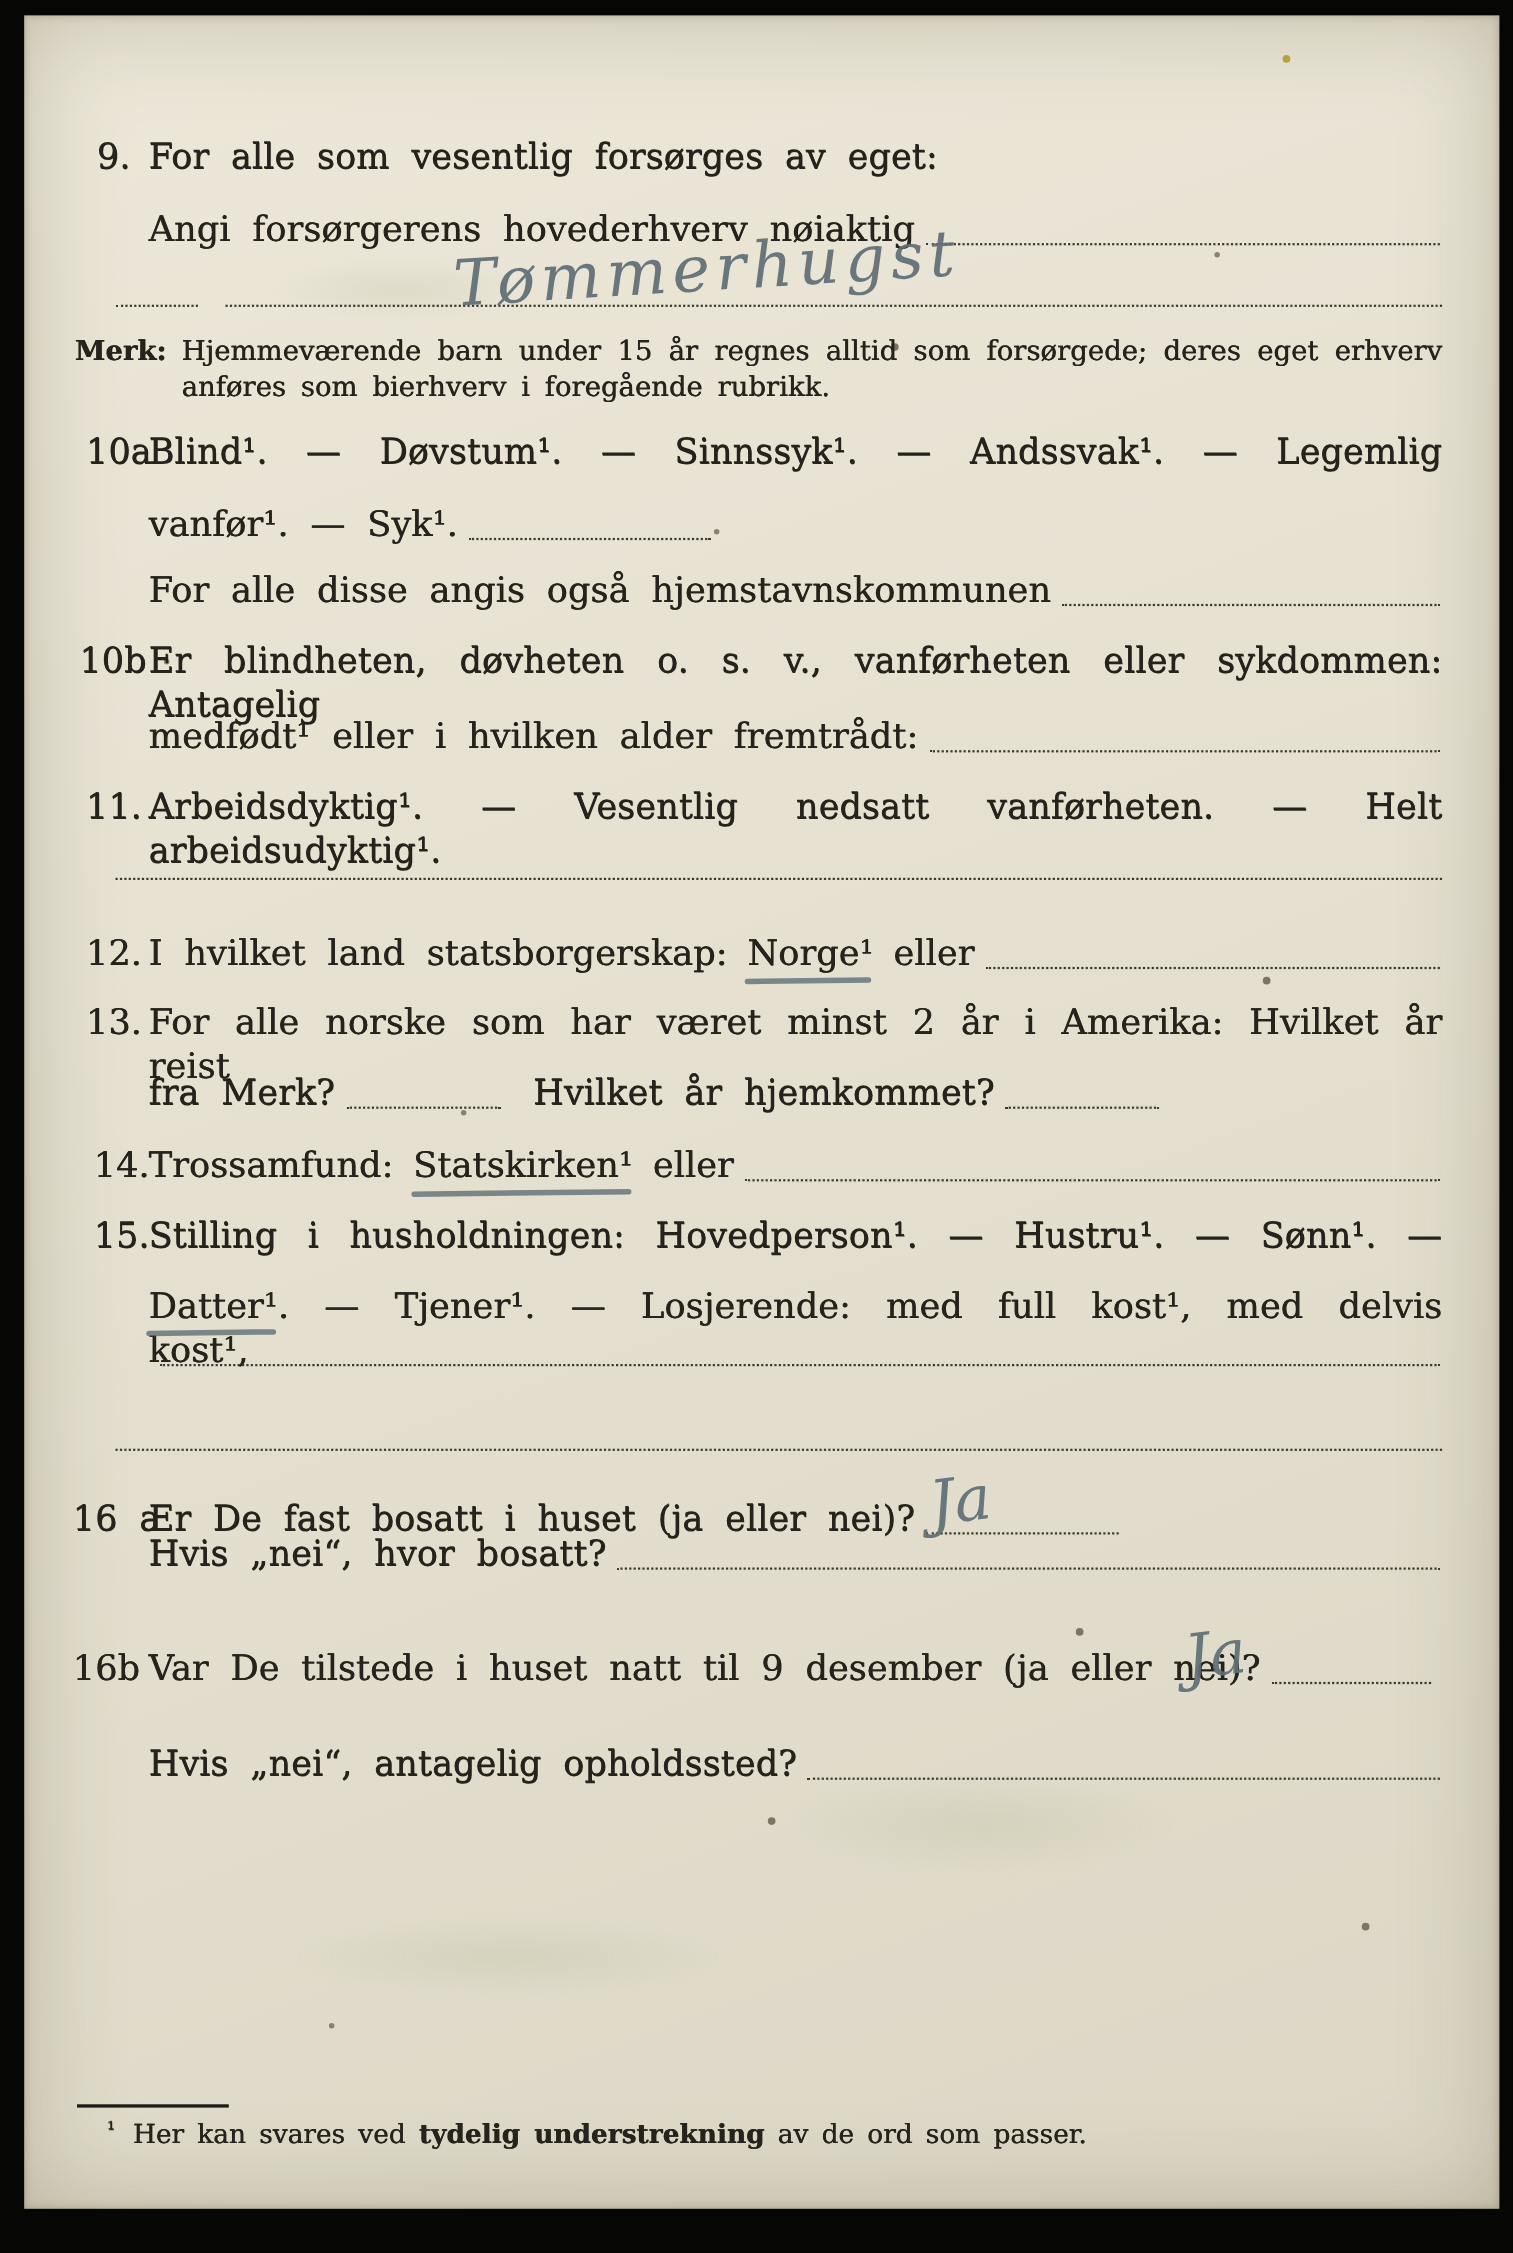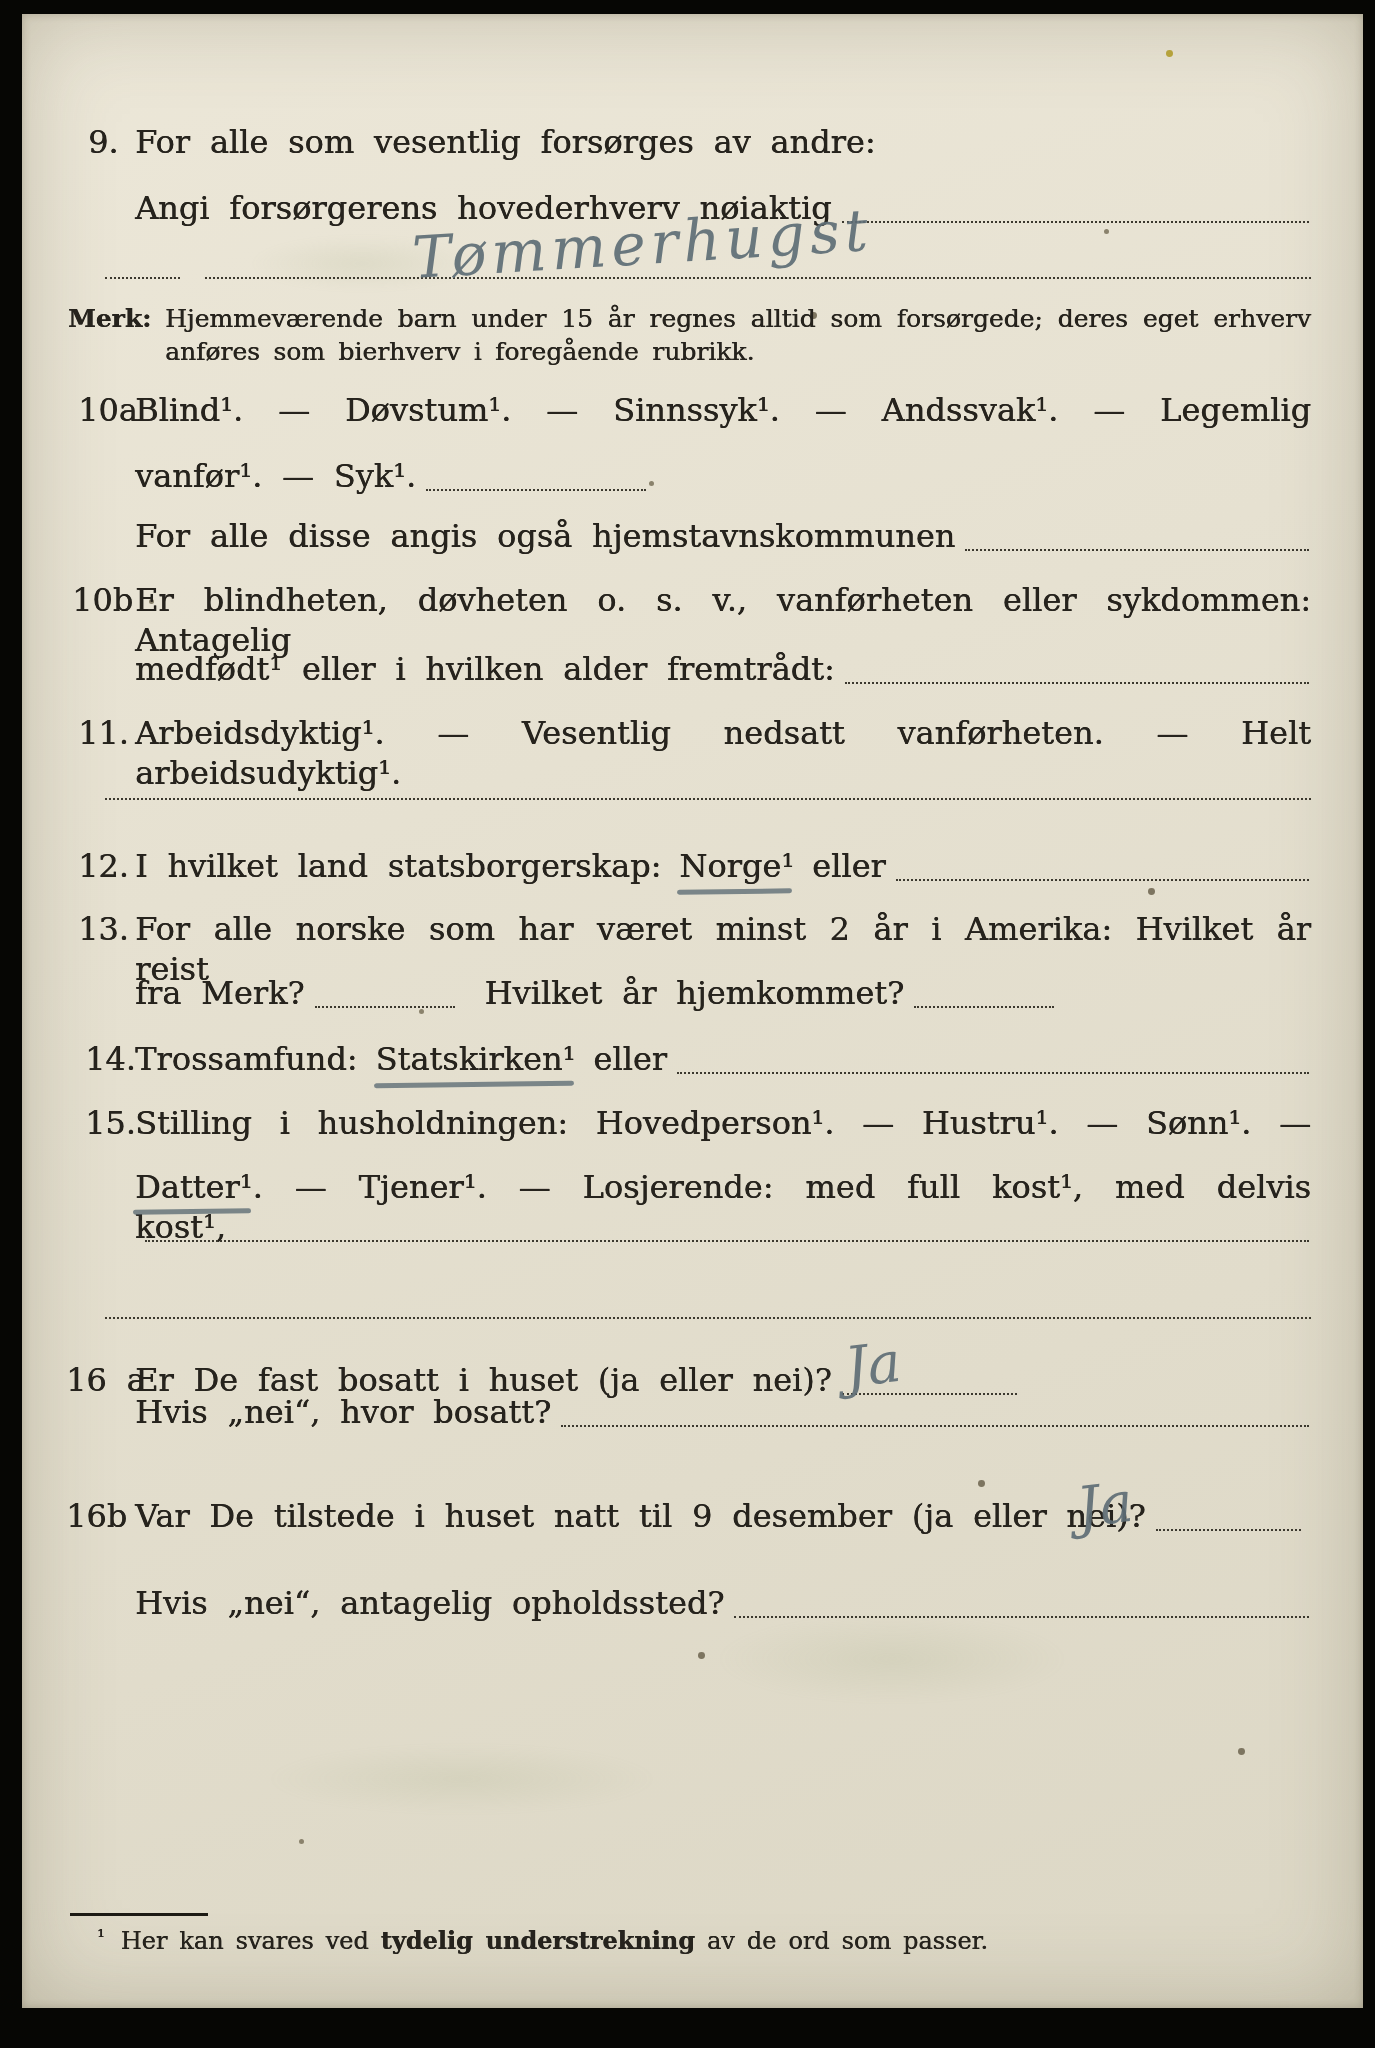--- a/index.html
+++ b/index.html
@@ -44,21 +44,21 @@
 <div class="stage">
   <div class="paper">
 
     <div class="speckles"></div>
     <div class="ghost" style="left:225px;top:222px;width:230px;height:55px;"></div>
     <div class="ghost" style="left:690px;top:1600px;width:360px;height:90px;"></div>
     <div class="ghost" style="left:240px;top:1730px;width:400px;height:70px;"></div>
 
     <div class="row" style="top:108px;">
       <span class="qnum" style="left:-47px;">9.</span>
-      <span>For alle som vesentlig forsørges av andre:</span>
+      <span>For alle som vesentlig forsørges av eget:</span>
     </div>
     <div class="row flex" style="top:174px;">
       <span>Angi forsørgerens hovederhverv nøiaktig</span>
       <span class="leader"></span>
     </div>
     <div class="hw hw-main" style="left:390px;top:196px;">Tømmerhugst</div>
     <div class="dotline" style="left:83px;top:263px;width:75px;"></div>
     <div class="dotline" style="left:183px;top:263px;right:52px;"></div>
 
     <div class="row note" style="top:288px;">

